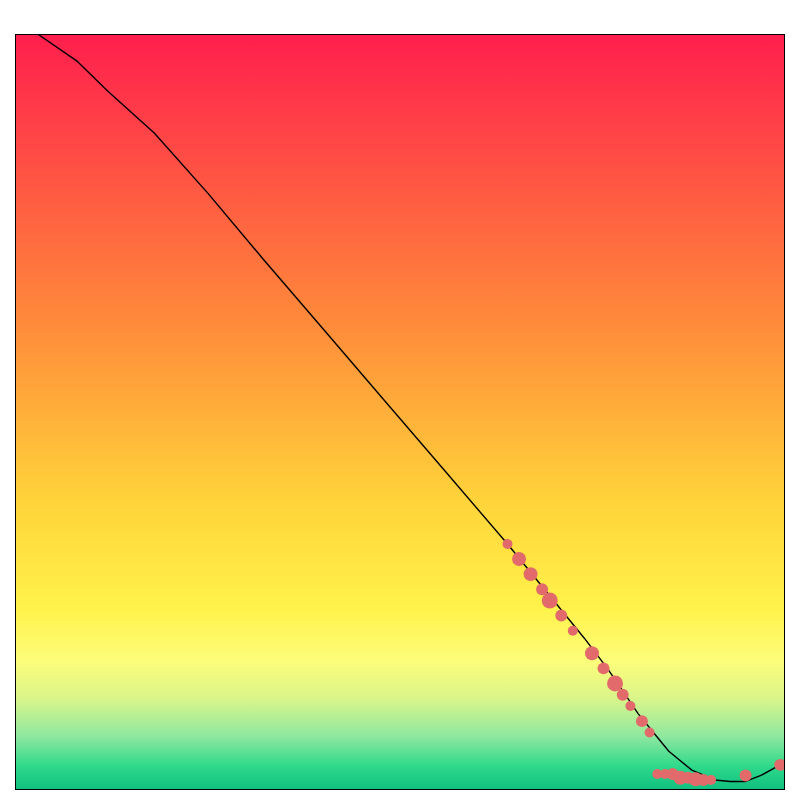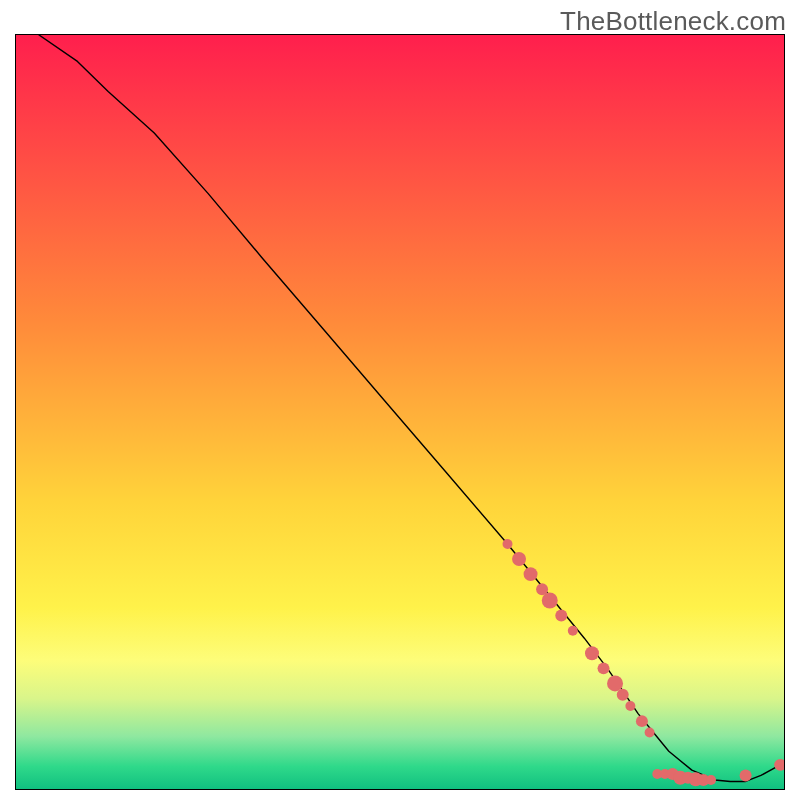--- a/index.html
+++ b/index.html
@@ -38,21 +38,20 @@
   .plot svg {
     display: block;
     width: 100%;
     height: 100%;
   }
 </style>
 </head>
 <body>
 
 <div class="frame">
-  <div class="watermark">TheBottleneck.com</div>
   <div class="plot">
     <svg viewBox="0 0 770 756" preserveAspectRatio="none">
       <defs>
         <linearGradient id="bg-grad" x1="0" y1="0" x2="0" y2="1">
             <stop offset="0%" stop-color="#ff1f4d"></stop>
             <stop offset="38%" stop-color="#ff8a3a"></stop>
             <stop offset="62%" stop-color="#ffd43a"></stop>
             <stop offset="76%" stop-color="#fff24a"></stop>
             <stop offset="83%" stop-color="#fdfd7a"></stop>
             <stop offset="88%" stop-color="#d9f58a"></stop>

